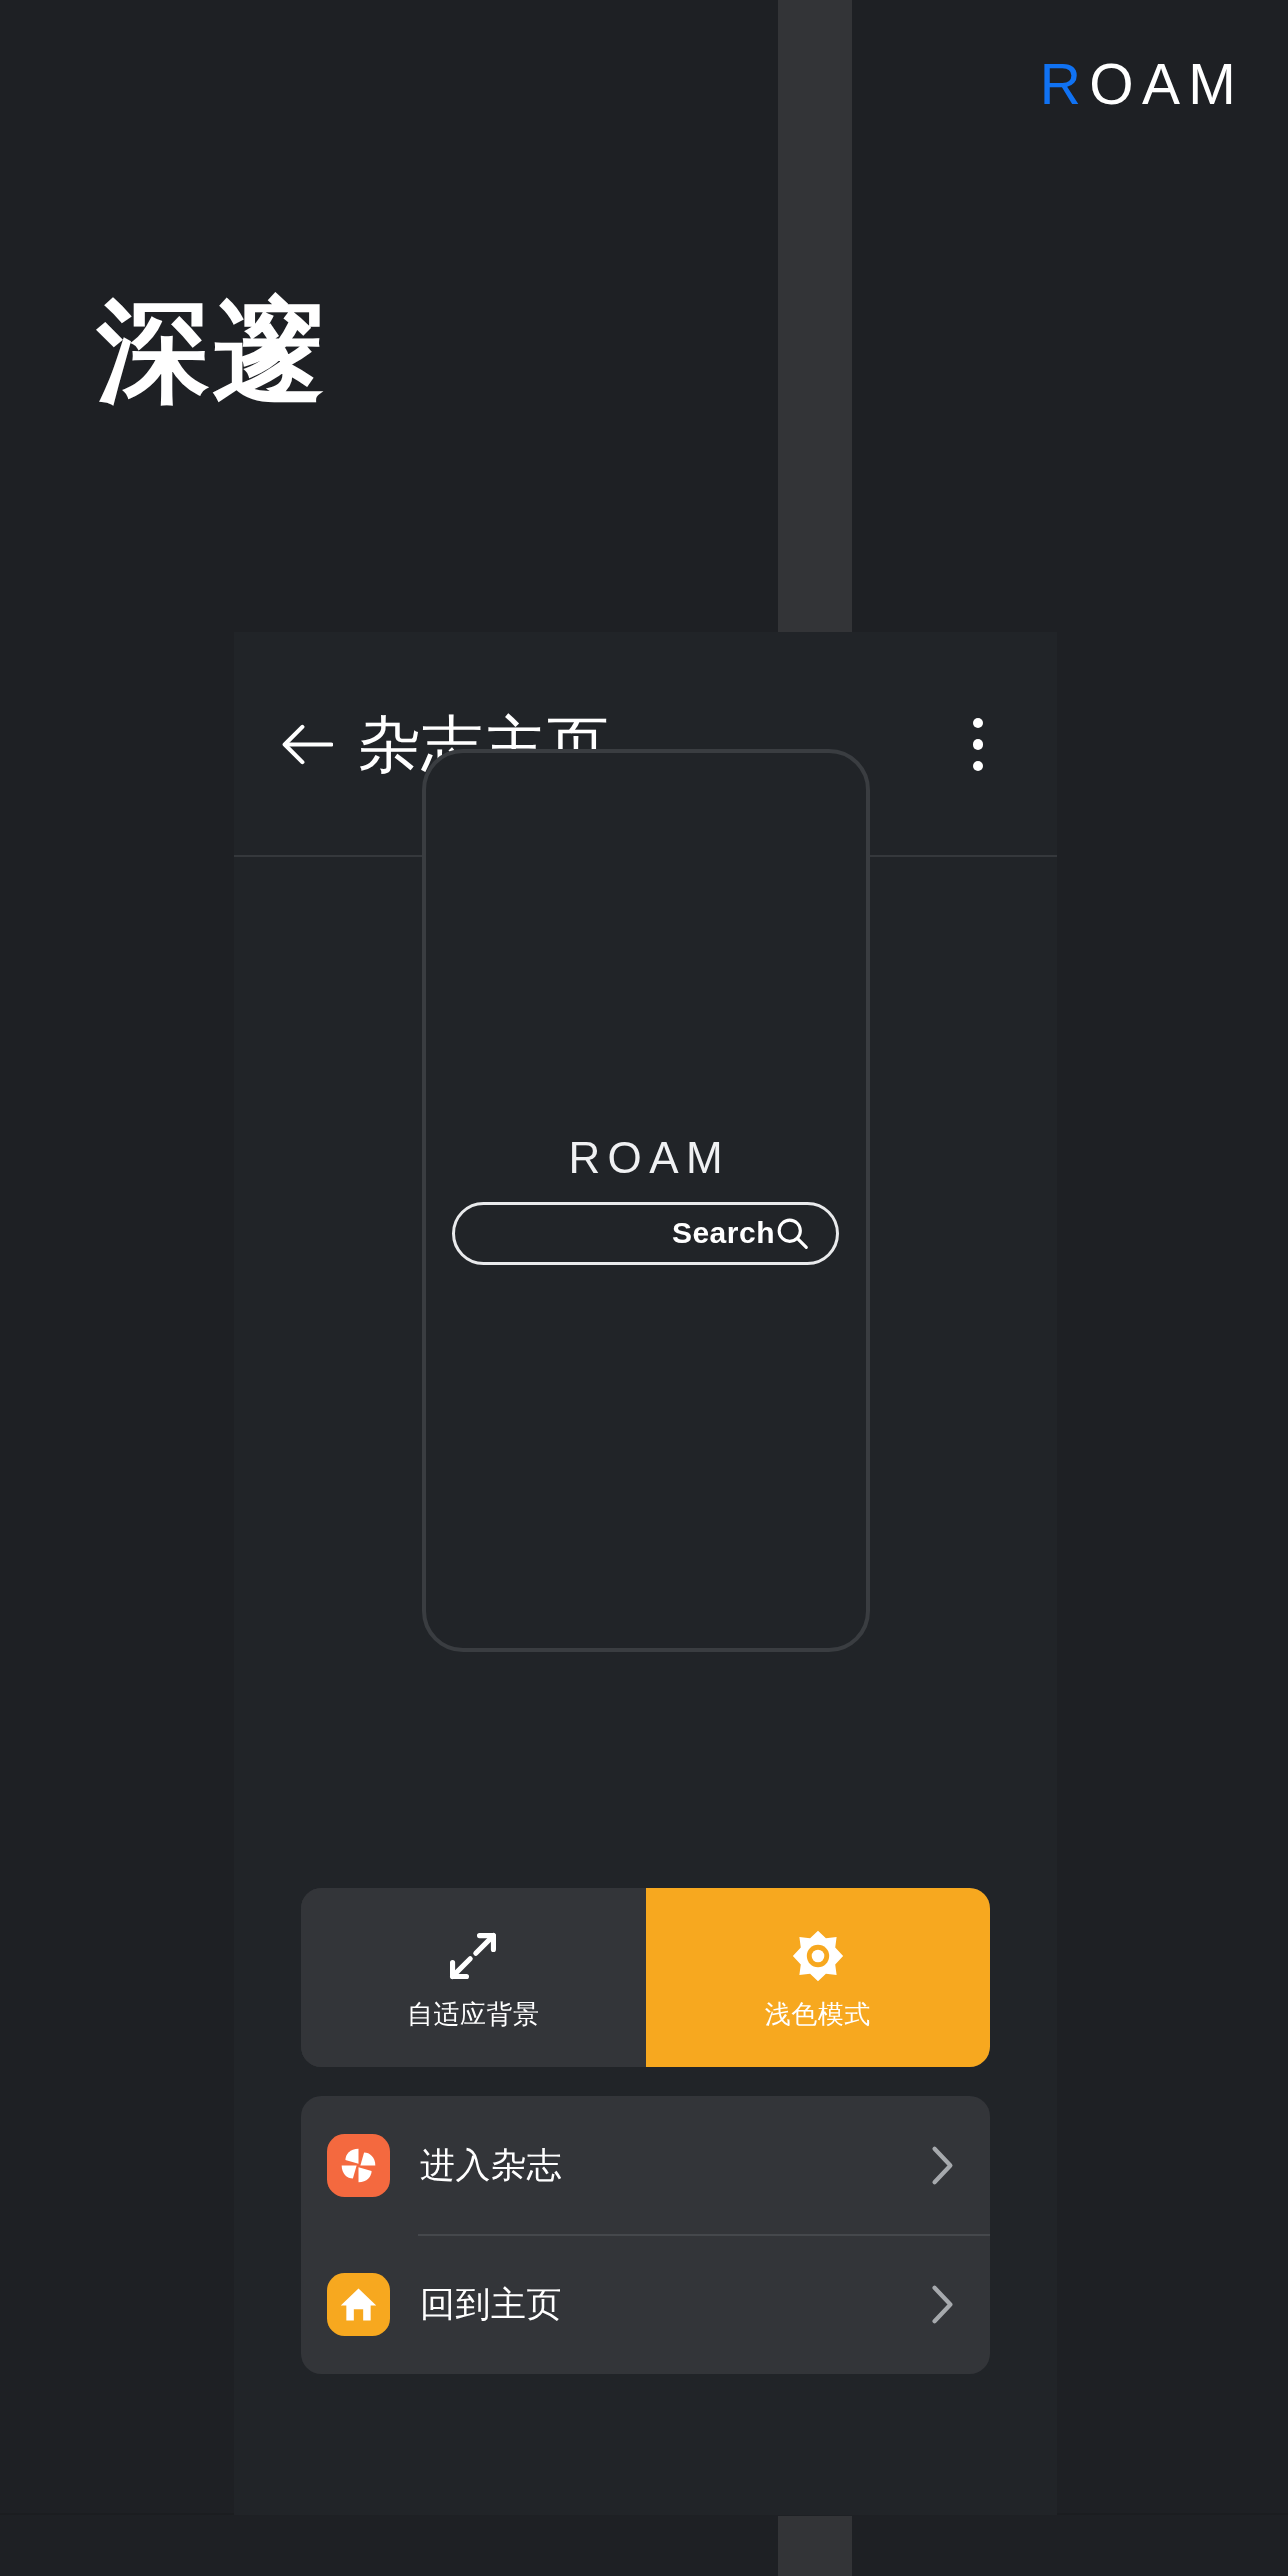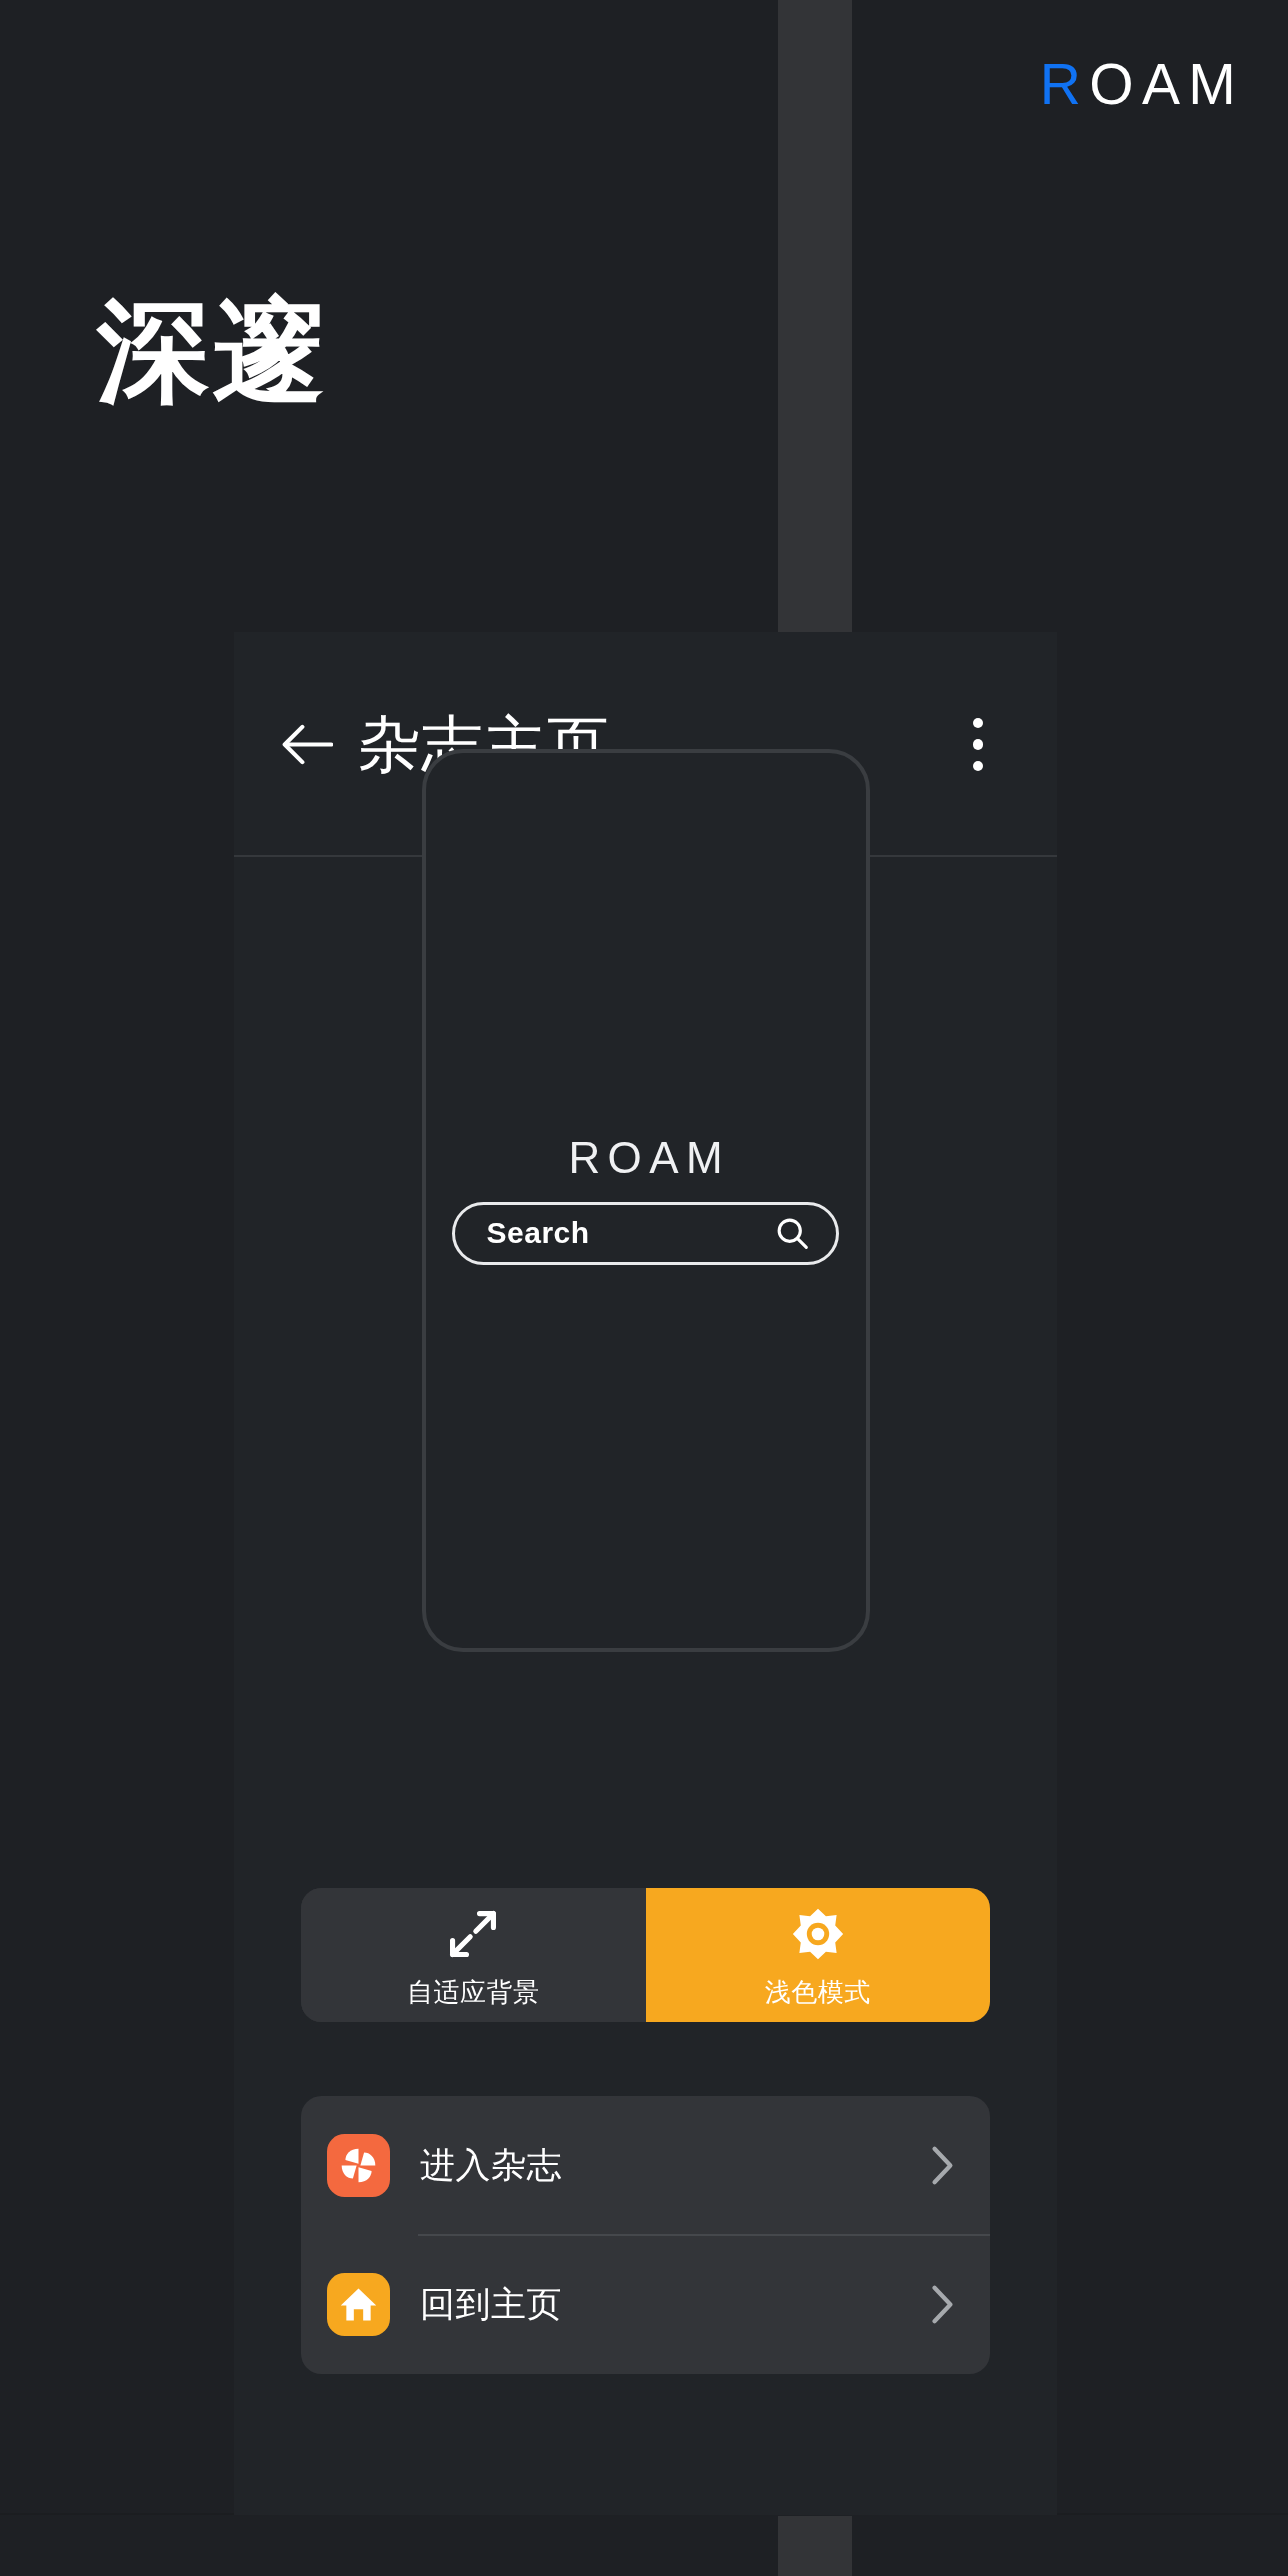--- a/index.html
+++ b/index.html
@@ -166,21 +166,21 @@
     margin-bottom: 22px;
     margin-left: 7.4px;
   }
   .phone-search {
     width: 387px;
     height: 63px;
     border: 3.7px solid #e9eaec;
     border-radius: 31.5px;
     display: flex;
     align-items: center;
-    justify-content: space-between;
+    justify-content: flex-end;
     padding: 0 26px 0 31.5px;
     background: transparent;
   }
   .phone-search-text {
     font-size: 30px;
     font-weight: 700;
     color: #ffffff;
     letter-spacing: 0.5px;
   }
   .phone-search .search-icon svg { display: block; }
@@ -191,21 +191,21 @@
     left: 0;
     top: 1256px;
     width: 823px;
     padding: 0 67px;
   }
   .toolbar-inner {
     display: flex;
     border-radius: 20.4px;
     overflow: hidden;
     background: #333539;
-    height: 134px;
+    height: 179px;
   }
   .tool-item {
     flex: 1 1 0;
     display: flex;
     flex-direction: column;
     align-items: center;
     justify-content: center;
     gap: 16.7px;
     background: #333539;
   }

